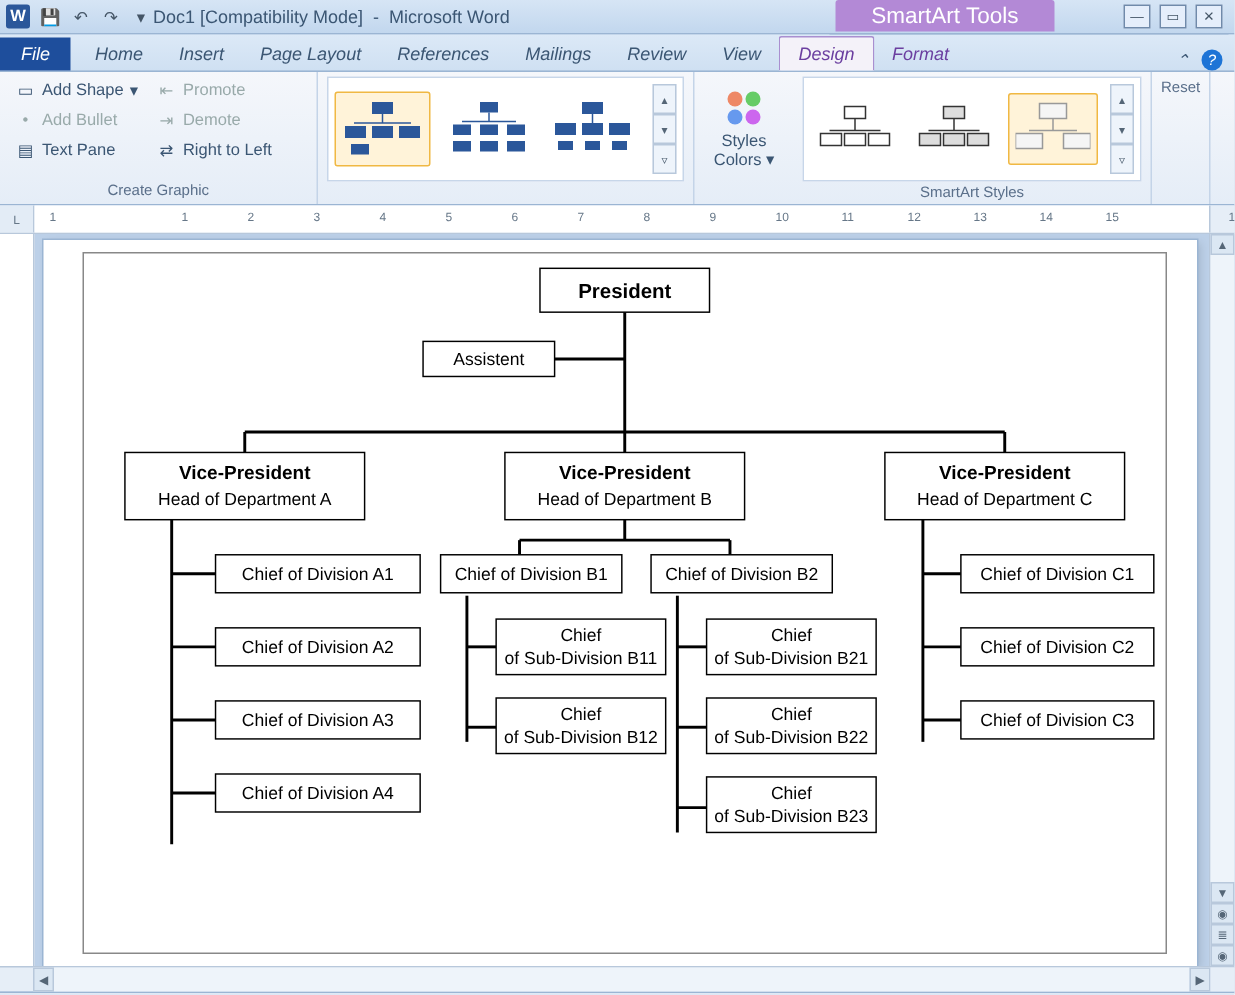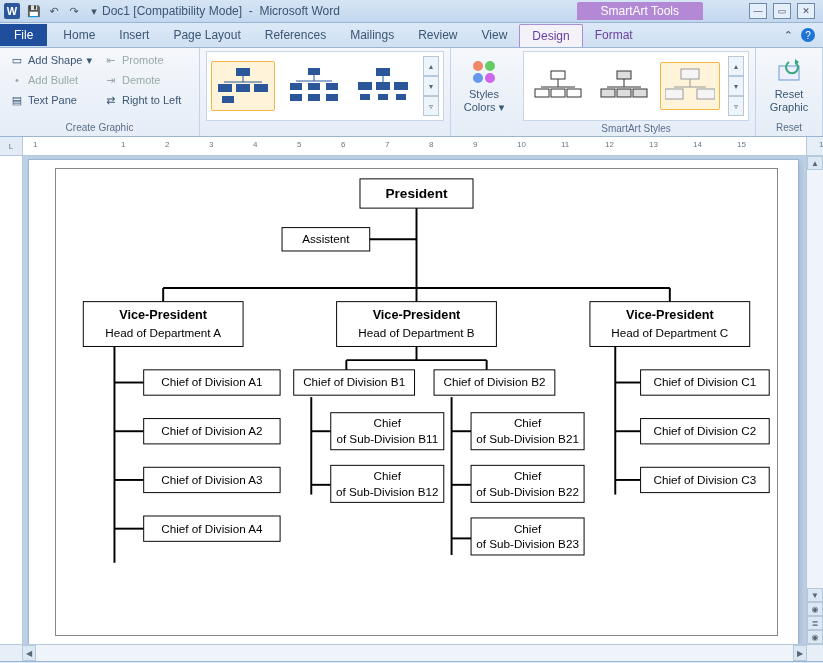--- a/index.html
+++ b/index.html
@@ -34,36 +34,37 @@
   border-radius: 2px;
   margin-right: 6px;
 }
 .qat { display: flex; align-items: center; gap: 4px; }
 .qat-btn { width: 16px; height:16px; display:inline-flex; align-items:center; justify-content:center; color:#456; }
 .titlebar .title-center { flex: 1; text-align: left; color:#3b5673; font-size: 12px; }
 .titlebar .title-right { display:flex; align-items:center; margin-left:auto; }
 .contextual-tab-title {
   background: #b389d6;
   color: #fff;
-  font-size: 12px;
+  font-size: 15px;
   padding: 2px 24px;
   border-radius: 2px 2px 0 0;
   margin-right: 40px;
 }
 .win-controls { display:flex; gap:6px; margin-left:6px; }
 .win-btn { width:16px; height:14px; border:1px solid #708aaa; background:#e5eefb; display:inline-flex; align-items:center; justify-content:center; font-size:9px; color:#456;}
 
 
 .tabrow {
   background: linear-gradient(#dce9f7,#cfe0f2);
   display:flex;
-  align-items:center;
+  align-items:flex-end;
   height: 24px;
   border-bottom:1px solid #9bb5d3;
   padding-left:0;
+  font-style:italic;
 }
 .tab-file {
   background:#1e4e9c;
   color:#fff;
   padding:4px 14px;
   font-size:12px;
   margin-right:4px;
 }
 .tab {
   padding:4px 12px;
@@ -354,32 +355,20 @@
           <div>▴</div>
           <div>▾</div>
           <div>▿</div>
         </div>
       </div>
     </div>
     <div class="rgroup-label">SmartArt Styles</div>
   </div>
 
   <div class="rgroup">
-    <div class="rgroup-body">
-      <div class="large-btn">
-        <span class="big-ico">
-          <svg width="28" height="28">
-              <rect x="4" y="8" width="20" height="14" fill="#eef" stroke="#69c"></rect>
-              <path d="M 20 4 A 6 6 0 1 1 14 4" fill="none" stroke="#3a7" stroke-width="2"></path>
-              <polygon points="20,1 24,4 20,7" fill="#3a7"></polygon>
-            </svg>
-        </span>
-        <span>Reset Graphic</span>
-      </div>
-    </div>
     <div class="rgroup-label">Reset</div>
   </div>
 </div>
 
 <div class="ruler-row">
   <div class="ruler-corner">L</div>
   <div class="ruler" id="hruler">
       <span class="tick" style="left: 10px;">1</span>
       <span class="tick" style="left: 54px;"></span>
       <span class="tick" style="left: 98px;">1</span>

